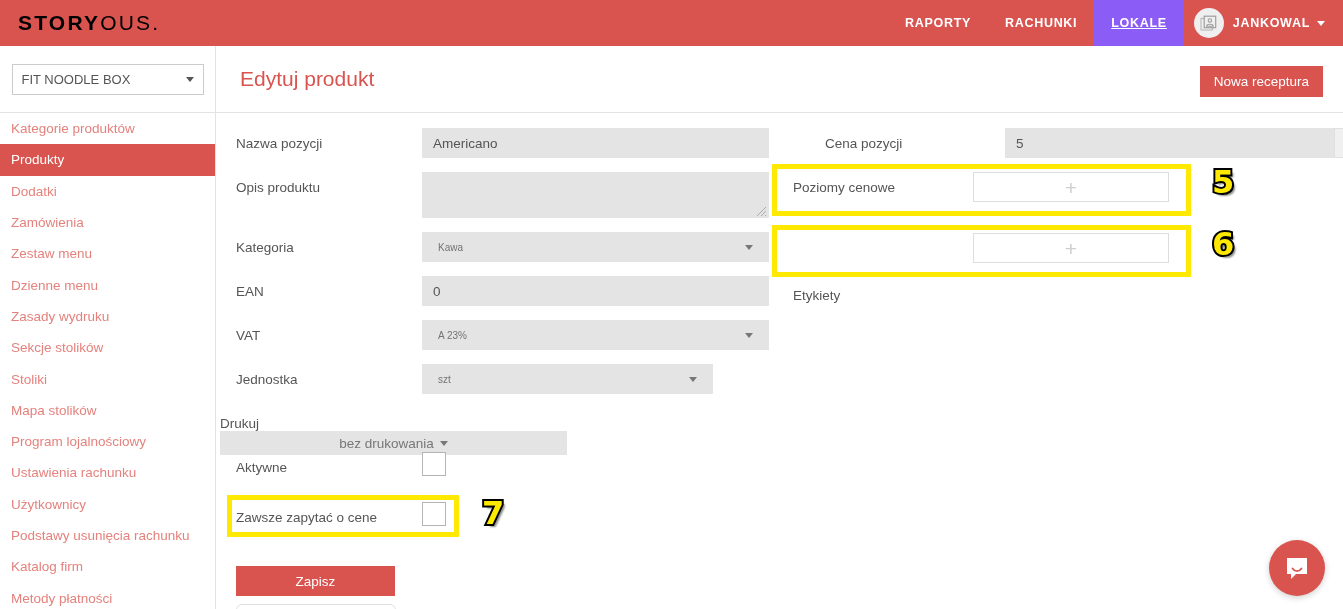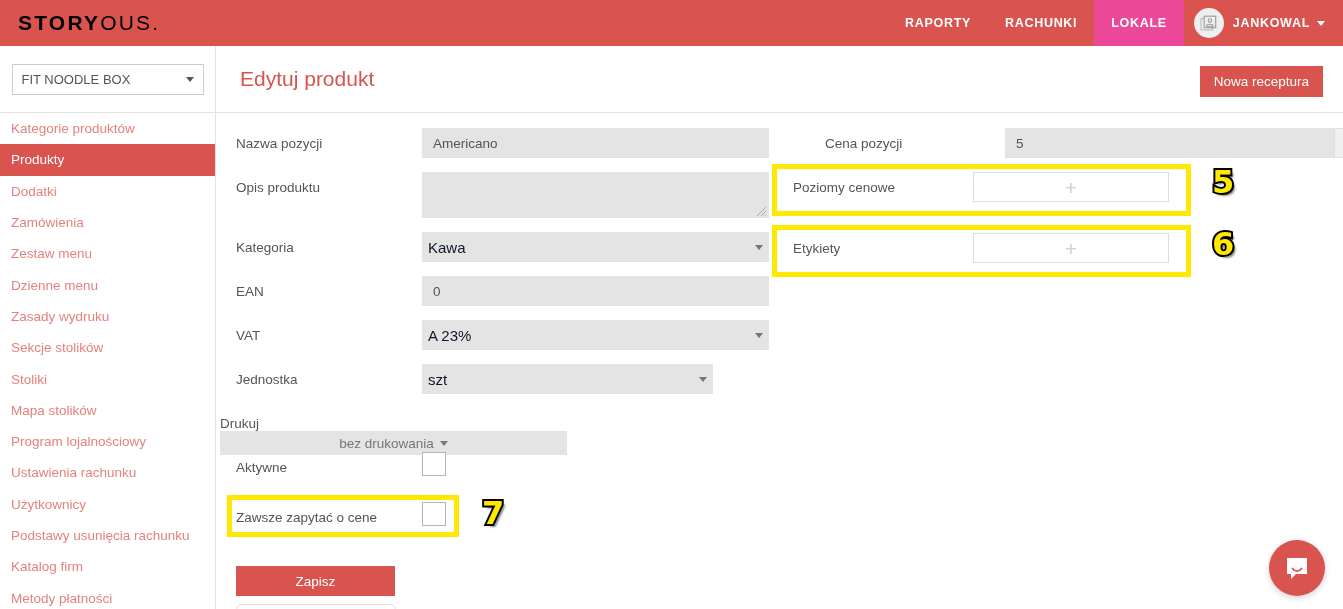--- a/index.html
+++ b/index.html
@@ -34,21 +34,21 @@
   .nav-item {
     display: flex; align-items: center;
     padding: 0 17px;
     color: #ffffff;
     font-size: 12.5px;
     font-weight: 700;
     letter-spacing: 0.7px;
     cursor: pointer;
     white-space: nowrap;
   }
-  .nav-item.active { background: #ec4899; }
+  .nav-item.active { background: #8b5cf6; text-decoration: underline; }
   .nav-user {
     display: flex; align-items: center;
     padding: 0 18px 0 10px;
     color: #ffffff;
     font-size: 12.5px;
     font-weight: 700;
     letter-spacing: 0.7px;
     cursor: pointer;
   }
   .avatar {
@@ -164,23 +164,23 @@
     position: relative;
   }
   .resize-grip {
     position: absolute;
     right: 2px; bottom: 1px;
     width: 11px; height: 11px;
   }
   .f-select {
     background: #e4e4e4;
     height: 30px;
-    font-size: 15px;
-    color: #0f172a;
-    padding: 0 6px;
+    font-size: 10px;
+    color: #737373;
+    padding: 0 16px;
     display: flex; align-items: center;
     cursor: pointer;
   }
   .f-select .sel-caret {
     margin-left: auto;
     width: 0; height: 0;
     border-left: 4px solid transparent;
     border-right: 4px solid transparent;
     border-top: 5px solid #777;
   }
@@ -406,21 +406,21 @@
 </div>
 
 <div class="form-row" style="left:793px; top:172px;">
   <div class="f-label" style="width:180px;">Poziomy cenowe</div>
   <div class="plus-box" style="width:196px;">
     <span>+</span>
   </div>
 </div>
 
 <div class="form-row" style="left:793px; top:233px;">
-  <div class="f-label" style="width:180px;">Etykiety</div>
+  <div class="f-label" style="width:180px;margin-top:47px;">Etykiety</div>
   <div class="plus-box" style="width:196px;">
     <span>+</span>
   </div>
 </div>
 
 <div class="hl" style="left:772px; top:164px; width:419px; height:52px;"></div>
 <div class="badge" style="left:1212px; top:166px;">5</div>
 
 <div class="hl" style="left:772px; top:225px; width:419px; height:52px;"></div>
 <div class="badge" style="left:1212px; top:228px;">6</div>

